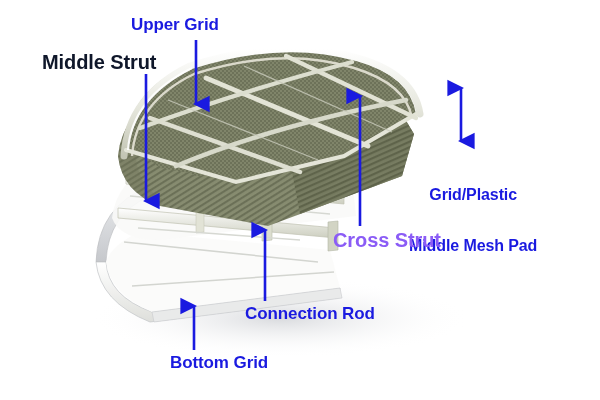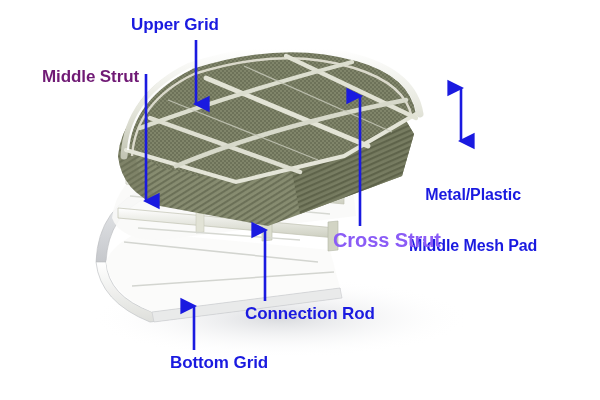--- a/index.html
+++ b/index.html
@@ -152,24 +152,24 @@
         <line x1="146" y1="74" x2="146" y2="201" stroke="#1a1ae0" marker-end="url(#arwDown)"></line>
         <line x1="461" y1="88" x2="461" y2="141" stroke="#1a1ae0" marker-end="url(#arwDown)" marker-start="url(#arwStart)"></line>
         <line x1="360" y1="226" x2="360" y2="96" stroke="#1a1ae0" marker-end="url(#arwDown)"></line>
         <line x1="265" y1="301" x2="265" y2="230" stroke="#1a1ae0" marker-end="url(#arwDown)"></line>
         <line x1="194" y1="350" x2="194" y2="306" stroke="#1a1ae0" marker-end="url(#arwDown)"></line>
       </g>
   </svg>
 
   <div class="lbl" id="l-upper-grid" style="left: 131px; top: 16px; font-size: 17px; color: rgb(26, 26, 224);"><span>Upper Grid</span></div>
 
-  <div class="lbl" id="l-middle-strut" style="left: 42px; top: 68px; font-size: 17px; color: #701a75;"><span>Middle Strut</span></div>
+  <div class="lbl" id="l-middle-strut" style="left: 42px; top: 52px; font-size: 20px; color: #0f172a;"><span>Middle Strut</span></div>
 
   <div class="lbl c" id="l-mesh-pad" style="left: 409px; top: 151px; font-size: 16px; color: rgb(26, 26, 224);">
-    <div>Metal/Plastic</div>
+    <div>Grid/Plastic</div>
     <div>Middle Mesh Pad</div>
   </div>
 
   <div class="lbl" id="l-cross-strut" style="left: 333px; top: 230px; font-size: 20px; color: #8b5cf6;"><span>Cross Strut</span></div>
 
   <div class="lbl" id="l-bottom-grid" style="left: 170px; top: 354px; font-size: 17px; color: rgb(26, 26, 224);"><span>Bottom Grid</span></div>
 
   <div class="lbl" id="l-connection-rod" style="left: 245px; top: 305px; font-size: 17px; color: rgb(26, 26, 224);"><span>Connection Rod</span></div>
 
 </div>

